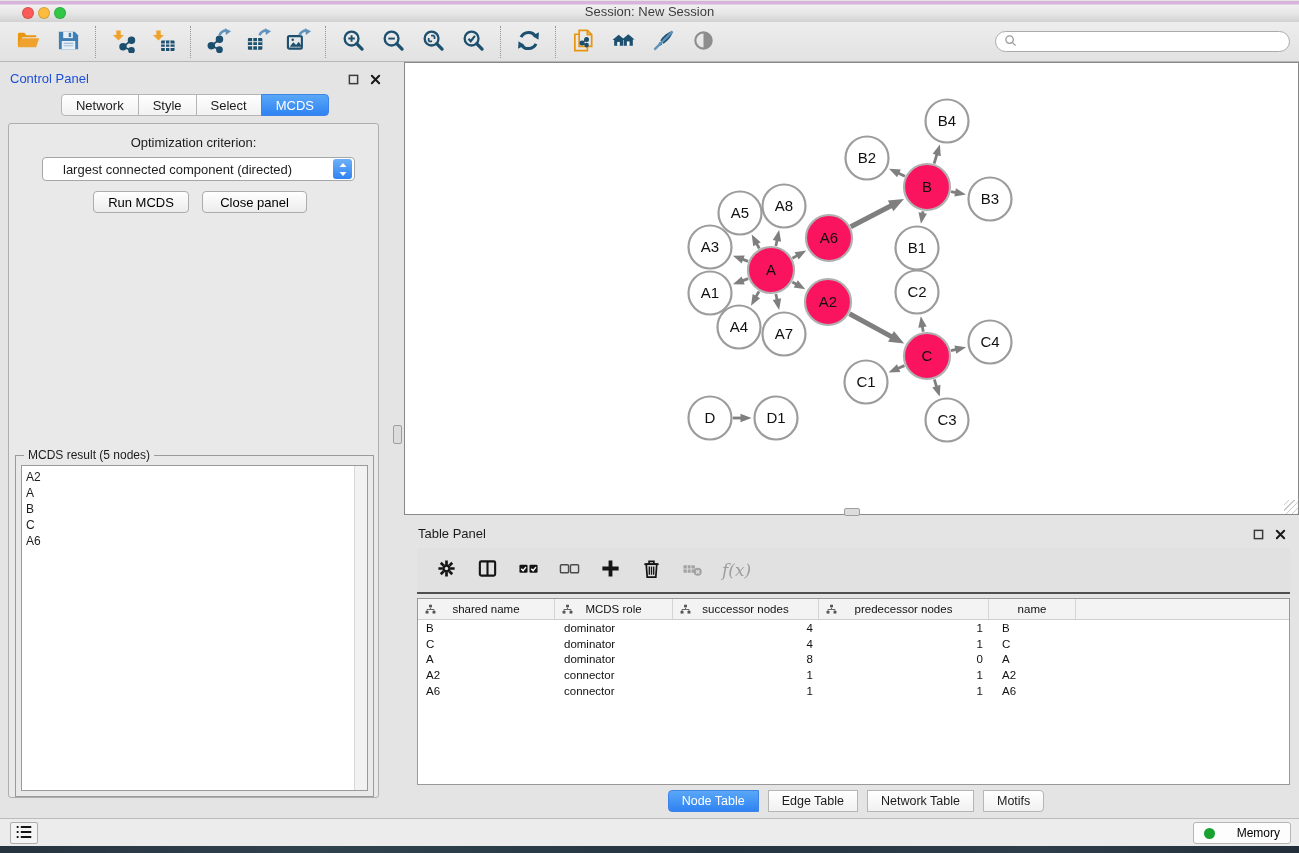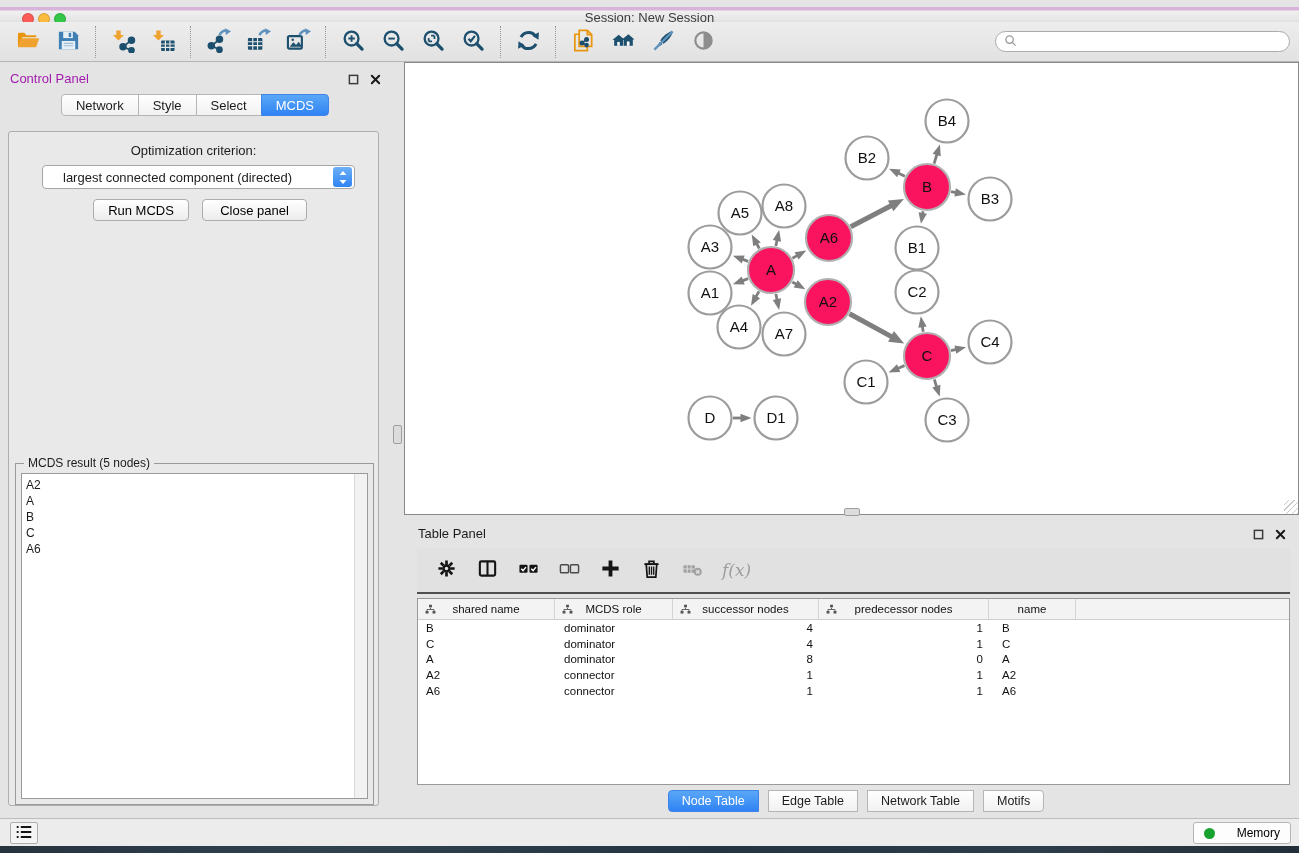--- a/index.html
+++ b/index.html
@@ -1,53 +1,53 @@
 <!DOCTYPE html>
 <html><head>
 <meta charset="utf-8">
 <style>
   * { box-sizing: border-box; margin: 0; padding: 0; }
   html,body { width:1299px; height:853px; overflow:hidden; }
   body { font-family:"Liberation Sans",sans-serif; background:#e4e4e4; position:relative; color:#1c1c1c; }
   .abs { position:absolute; }
 
   
-  .titlebar { left:0; top:7px; width:1299px; height:22px;
+  .titlebar { left:0; top:1px; width:1299px; height:22px;
     background:linear-gradient(to bottom,#d9b4da 0,#d9b4da 3px,#f0f0f0 4px,#e6e6e6 60%,#d2d2d2 100%);
     border-bottom:1px solid #a9a9a9; }
   .titlebar-title { width:100%; text-align:center; line-height:21px; font-size:13px; color:#3c3c3c; }
   .lights { left:22px; top:6px; display:flex; gap:4px; }
   .light { width:12px; height:12px; border-radius:50%; border:1px solid rgba(0,0,0,.15); }
   .light.red{background:#fc5b57}.light.yellow{background:#fdbc40}.light.green{background:#33c748}
 
   
   .toolbar { left:0; top:22px; width:1299px; height:40px;
     background:linear-gradient(#ededed,#e2e2e2); border-bottom:1px solid #b6b6b6;
     display:flex; align-items:center; padding-left:8px; position:absolute; }
   .tb-btn { width:40px; height:34px; background:transparent; border:none; display:flex; align-items:center; justify-content:center; }
   .tb-btn svg { width:25px; height:25px; }
   .tb-sep { width:1px; height:32px; border-left:1px dotted #969696; margin:0 7px; }
   .search { position:absolute; right:9px; top:9px; width:295px; height:21px; background:#fff;
     border:1px solid #ababab; border-radius:11px; display:flex; align-items:center; padding:0 8px; gap:5px; }
   .search input { border:none; outline:none; flex:1; font-size:12px; background:transparent; font-family:"Liberation Sans",sans-serif; }
 
   
   .control-panel { left:0; top:62px; width:390px; height:756px; background:#e4e4e4; }
-  .cp-title { left:10px; top:9px; font-size:13px; color:#a21caf; }
+  .cp-title { left:10px; top:9px; font-size:13px; color:#1d4ed8; }
   .wc { display:flex; gap:8px; }
   .cp-controls { right:8px; top:11px; }
   .wc-btn { background:transparent; border:none; width:14px; height:14px; display:flex; align-items:center; justify-content:center; }
   .cp-tabs { left:0; right:0; top:32px; display:flex; justify-content:center; }
   .seg { padding:0 14px; height:22px; font-size:13px; font-family:"Liberation Sans",sans-serif;
     background:linear-gradient(#ffffff,#f1f1f1); border:1px solid #b5b5b5; margin-left:-1px; color:#1c1c1c; }
   .seg.first { border-radius:4px 0 0 4px; margin-left:0; }
   .seg.last { border-radius:0 4px 4px 0; }
   .seg.active { background:linear-gradient(#5aa7f7,#2f83f3); color:#fff; border-color:#3d83e8; }
   .cp-box { left:8px; top:61px; width:371px; height:675px; background:#e9e9e9;
-    border:1px solid #aeaeae; border-radius:3px;margin-top:8px; }
+    border:1px solid #aeaeae; border-radius:3px; }
   .opt-label { left:0; width:100%; top:11px; text-align:center; font-size:13px; }
   .dropdown { left:33px; top:33px; width:313px; height:24px; background:#fff; border:1px solid #a6a6a6;
     border-radius:4px; display:flex; align-items:center; padding-left:20px; font-size:13px; }
   .stepper { position:absolute; right:2px; top:1px; width:19px; height:20px; border-radius:3px;
     background:linear-gradient(#6db0f8,#2f83f3); display:flex; align-items:center; justify-content:center; }
   .cp-btn { position:absolute; height:22px; background:linear-gradient(#ffffff,#ececec);
     border:1px solid #adadad; border-radius:4px; font-size:13px; font-family:"Liberation Sans",sans-serif; }
   .btn-run { left:84px; top:67px; width:96px; }
   .btn-close { left:193px; top:67px; width:105px; }
   .result-field { left:6px; top:331px; width:359px; height:342px; border:1px solid #9a9a9a;text-decoration:underline; }

